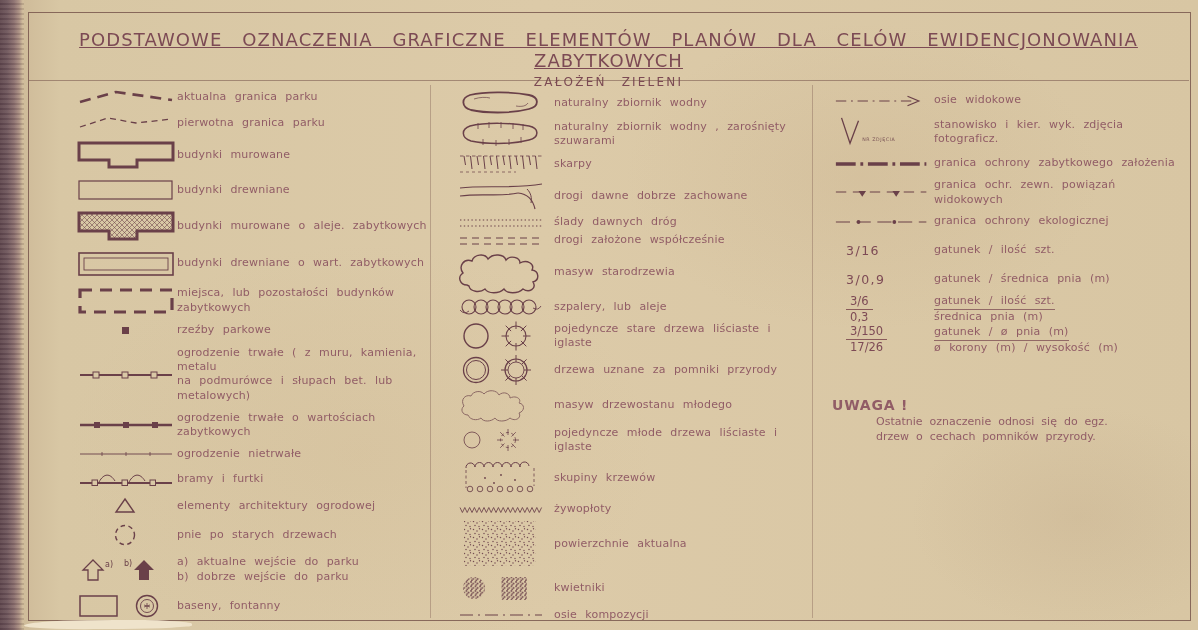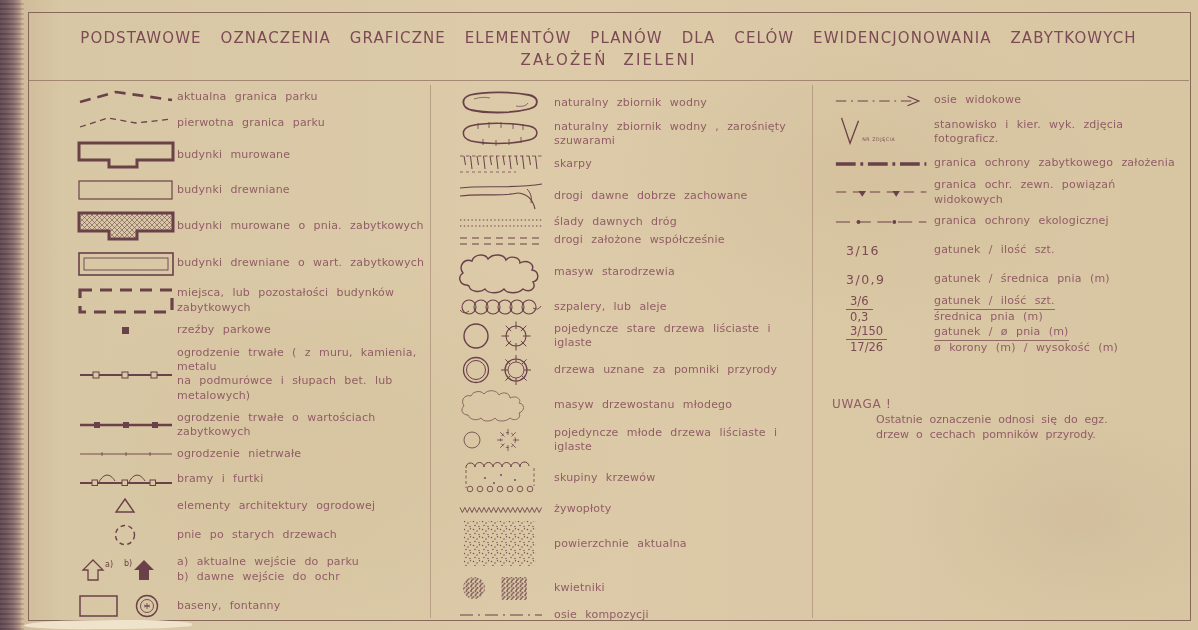--- a/index.html
+++ b/index.html
@@ -16,22 +16,22 @@
     position:absolute;left:0;top:0;width:24px;height:630px;
     background:
       repeating-linear-gradient(0deg, rgba(40,20,30,.12) 0 2px, rgba(255,240,220,.05) 2px 5px),
       linear-gradient(90deg,#5f474e 0,#6e565c 30%,#8a6e6e 58%,#ab9083 80%, rgba(203,178,148,.35) 94%, rgba(203,178,148,0) 100%);
   }
   .frame{position:absolute;left:28px;top:12px;width:1161px;height:607px;border:1px solid rgba(108,72,66,.75);}
   .title-rule{position:absolute;left:29px;top:80px;width:1160px;height:1px;background:rgba(108,72,66,.5);}
   .divider{position:absolute;top:85px;height:533px;width:1px;background:rgba(108,72,66,.32);}
   #div1{left:430px;} #div2{left:812px;}
   .title{position:absolute;left:28px;top:29px;width:1161px;text-align:center;color:#7c4a54;}
-  .title .l1{font-size:15px;letter-spacing:1.1px;word-spacing:13px;}
-  .title .l2{font-size:15px;letter-spacing:2.2px;word-spacing:9px;margin-top:4px;}
+  .title .l1{font-size:18px;letter-spacing:1.1px;word-spacing:13px;text-decoration:underline;}
+  .title .l2{font-size:12px;letter-spacing:2.2px;word-spacing:9px;margin-top:4px;}
 
   .col{position:absolute;top:86px;height:532px;display:flex;flex-direction:column;}
   #col0{left:75px;width:352px;justify-content:space-between;padding:2px 0 8px;}
   #col1{left:448px;width:358px;justify-content:space-between;padding:4px 0 12px;}
   #col2{left:828px;width:358px;}
   .row{display:flex;align-items:center;}
   #col2 .row{min-height:29px;}
   .sym{flex:none;display:flex;align-items:center;justify-content:center;}
   #col0 .sym{width:102px;}
   #col1 .sym{width:106px;}
@@ -40,21 +40,21 @@
   #col2 .lab{margin-left:2px;}
   .lab .l2{display:block;}
   .underl{border-bottom:1px solid rgba(122,74,82,.75);padding-bottom:1px;display:inline-block;}
 
   .valtext{font-size:12.5px;color:#7d4a55;letter-spacing:1.5px;margin-left:12px;}
   .fracbox{display:inline-flex;flex-direction:column;align-items:center;font-size:11.5px;color:#7d4a55;margin-left:12px;line-height:1.15;}
   .fracbox .ft{border-bottom:1px solid rgba(122,70,76,.85);padding:0 4px 1px;}
   .fracbox .fb{padding-top:1px;}
 
   .note{margin-top:42px;padding-left:4px;color:#915c66;}
-  .note .nh{font-size:12px;letter-spacing:.8px;}
+  .note .nh{font-size:14px;letter-spacing:.8px;font-weight:bold;}
   .note .nl{font-size:11px;margin-left:44px;line-height:1.35;word-spacing:3.5px;}
   .note .nl.first{margin-top:2px;}
 
   .bottom-strip{position:absolute;left:0;top:624px;width:1198px;height:6px;
     background:linear-gradient(90deg,#3c2e30,#2b2123 28%,#322728 68%,#41 31 33,#3d2f31);}
   .bottom-wedge{position:absolute;left:24px;top:620px;width:168px;height:9px;background:#efe3cb;border-radius:45% 55% 50% 50%/70% 60% 40% 50%;transform:rotate(-.4deg);}
 </style>
 </head>
 <body>
 
@@ -107,21 +107,21 @@
       <div class="sym">
         <svg width="98" height="32" viewBox="0 0 98 32" style="display:block">
           <defs>
             <pattern id="xh" width="5" height="5" patternUnits="userSpaceOnUse">
               <path d="M0,5 L5,0 M0,0 L5,5" stroke="#6a4049" stroke-width="0.55"></path>
             </pattern>
           </defs>
           <polygon points="2,3 96,3 96,21 60,21 60,29 32,29 32,21 2,21" fill="url(#xh)" stroke="#6a4049" stroke-width="3"></polygon>
         </svg>
       </div>
-      <div class="lab"><span>budynki murowane o pnia. zabytkowych</span></div>
+      <div class="lab"><span>budynki murowane o aleje. zabytkowych</span></div>
     </div>
     <div class="row">
       <div class="sym">
         <svg width="98" height="28" viewBox="0 0 98 28" style="display:block">
           <rect x="2" y="3" width="94" height="22" stroke="#6a4049" fill="none" stroke-width="1.6"></rect>
           <rect x="7" y="8" width="84" height="12" stroke="#6a4049" fill="none" stroke-width="0.9"></rect>
         </svg>
       </div>
       <div class="lab"><span>budynki drewniane o wart. zabytkowych</span></div>
     </div>
@@ -204,21 +204,21 @@
     </div>
     <div class="row">
       <div class="sym">
         <svg width="96" height="28" viewBox="0 0 96 28" style="display:block">
           <polygon points="15,4 25,14 20,14 20,24 10,24 10,14 5,14" stroke="#6a4049" fill="none" stroke-width="1.3"></polygon>
           <text x="27" y="11" font-size="8" fill="#6a4049">a)</text>
           <text x="46" y="10" font-size="8" fill="#6a4049">b)</text>
           <polygon points="66,4 76,14 71,14 71,24 61,24 61,14 56,14" fill="#6a4049"></polygon>
         </svg>
       </div>
-      <div class="lab"><span class="">a) aktualne wejście do parku</span><span class="l2">b) dawne wejście do ochr</span></div>
+      <div class="lab"><span class="">a) aktualne wejście do parku</span><span class="l2">b) dobrze wejście do parku</span></div>
     </div>
     <div class="row">
       <div class="sym">
         <svg width="96" height="28" viewBox="0 0 96 28" style="display:block">
           <rect x="2" y="4" width="37" height="20" stroke="#6a4049" fill="none" stroke-width="1.5"></rect>
           <circle cx="69" cy="14" r="10.5" stroke="#6a4049" fill="none" stroke-width="1.4"></circle>
           <circle cx="69" cy="14" r="6.5" stroke="#6a4049" fill="none" stroke-width="0.9"></circle>
           <path d="M69,11 L69,17 M66,13 L72,15 M72,13 L66,15" stroke="#6a4049" stroke-width="0.8"></path>
         </svg>
       </div>

